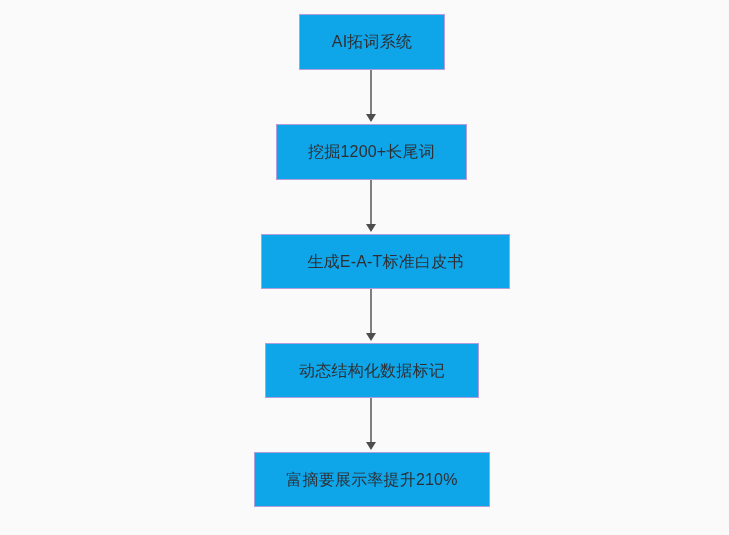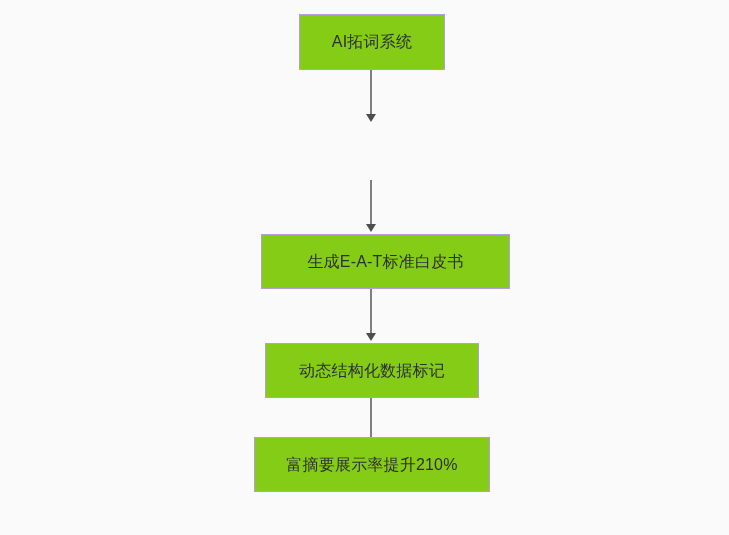--- a/index.html
+++ b/index.html
@@ -17,21 +17,21 @@
 
   #flowchart {
     position: relative;
     width: 729px;
     height: 535px;
   }
 
   .node {
     position: absolute;
     box-sizing: border-box;
-    background: #84cc16;
+    background: #0ea5e9;
     border: 1.4px solid #b39ddb;
     border-radius: 0;
     display: flex;
     align-items: center;
     justify-content: center;
     color: #2f2f33;
     font-size: 16px;
     line-height: 1.2;
     letter-spacing: 0.2px;
     white-space: nowrap;
@@ -63,35 +63,38 @@
 
 <div id="flowchart">
 
   <div class="node" style="left:299px; top:14px; width:146px; height:56px;">
     <span class="node-label">AI拓词系统</span>
   </div>
 
   <div class="edge" style="left:370px; top:70px; height:45px;"></div>
   <div class="edge-head" style="left:365.5px; top:114px;"></div>
 
+  <div class="node" style="left:276px; top:124px; width:191px; height:56px;">
+    <span class="node-label">挖掘1200+长尾词</span>
+  </div>
 
   <div class="edge" style="left:370px; top:180px; height:45px;"></div>
   <div class="edge-head" style="left:365.5px; top:224px;"></div>
 
   <div class="node" style="left:261px; top:234px; width:249px; height:55px;">
     <span class="node-label">生成E-A-T标准白皮书</span>
   </div>
 
   <div class="edge" style="left:370px; top:289px; height:45px;"></div>
   <div class="edge-head" style="left:365.5px; top:333px;"></div>
 
   <div class="node" style="left:265px; top:343px; width:214px; height:55px;">
     <span class="node-label">动态结构化数据标记</span>
   </div>
 
   <div class="edge" style="left:370px; top:398px; height:45px;"></div>
   <div class="edge-head" style="left:365.5px; top:442px;"></div>
 
-  <div class="node" style="left:254px; top:437px; width:236px; height:55px;">
+  <div class="node" style="left:254px; top:452px; width:236px; height:55px;">
     <span class="node-label">富摘要展示率提升210%</span>
   </div>
 
 </div>
 
 </body></html>

